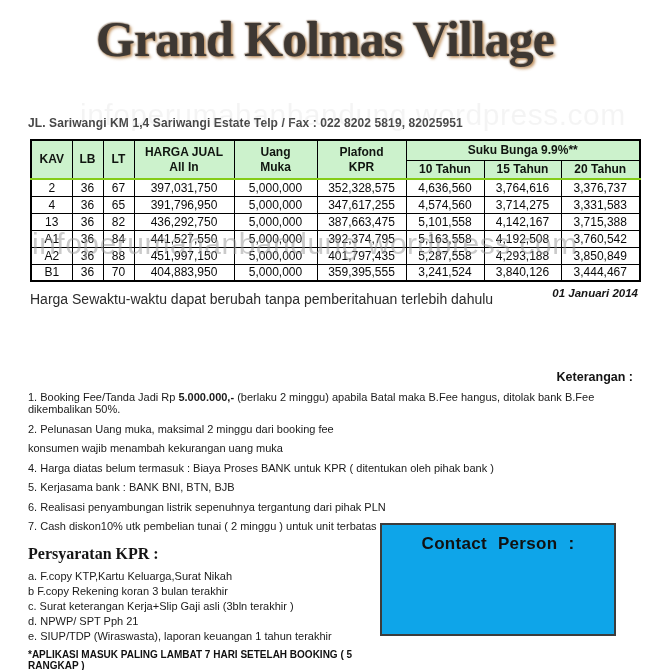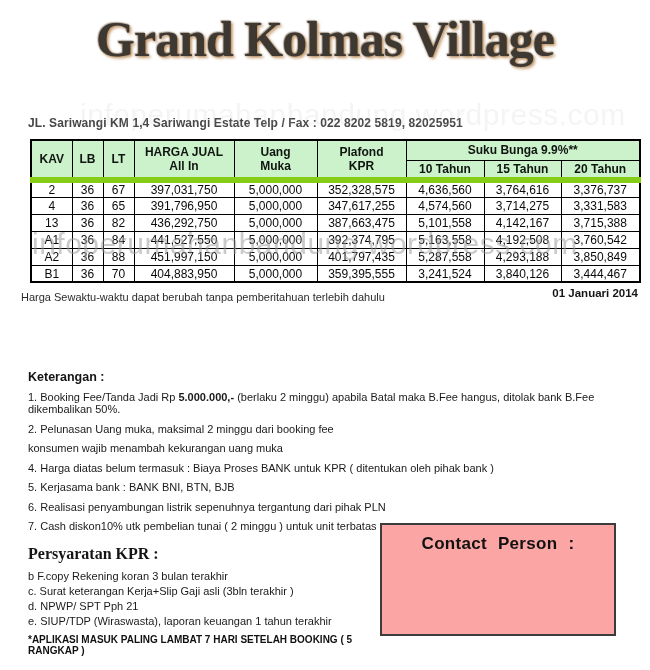--- a/index.html
+++ b/index.html
@@ -25,56 +25,56 @@
     border:2px solid #000;
   }
   .price-table th, .price-table td {
     border:1px solid #000; text-align:center; vertical-align:middle;
     overflow:hidden; white-space:nowrap;
   }
   .price-table thead th {
     background:#ccf2cc; font-weight:bold; font-size:12px; color:#101510;
     line-height:1.2; padding:1px 0;
   }
-  .price-table thead { border-bottom:6px solid #84cc16; }
+  .price-table thead { border-bottom:2px solid #84cc16; }
   .price-table thead tr:first-child th { height:20px; }
   .price-table thead tr:last-child th { height:19px; }
   .price-table tbody td { font-size:12px; height:17px; padding:0 2px; color:#0a0a0a; }
   .wm-main {
     position:absolute; left:32px; top:227px; width:610px;
     font-size:30px; color:#9a9a9a; opacity:.52; letter-spacing:0.5px;
     white-space:nowrap; pointer-events:none; z-index:5;
   }
   .wm-faint {
     position:absolute; left:80px; top:98px; width:560px;
     font-size:30px; color:#b9b9b9; opacity:.14; letter-spacing:0.5px;
     white-space:nowrap; pointer-events:none; z-index:1;
   }
   .price-note {
-    position:absolute; left:21px; top:291px; font-size:11px; color:#2b2b2b;
+    position:absolute; left:30px; top:291px; font-size:14px; color:#2b2b2b;
   }
   .doc-date {
     position:absolute; right:12px; top:287px; font-size:11.5px;
-    font-weight:bold; color:#161616;
+    font-weight:bold; font-style:italic; color:#161616;
   }
   .keterangan { position:absolute; left:28px; top:370px; width:605px; }
-  .keterangan .heading { font-size:12.5px; font-weight:bold; margin-bottom:7px; color:#141414; }
+  .keterangan .heading { font-size:12.5px; font-weight:bold; margin-bottom:7px; color:#141414;text-align:right; }
   .note-line { font-size:11px; color:#1a1a1a; margin-bottom:7.5px; line-height:12px; }
   .persyaratan { position:absolute; left:28px; top:545px; width:360px; }
   .persyaratan .heading {
     font-family:"Liberation Serif", serif; font-size:16px; font-weight:bold;
     margin-bottom:8px; color:#141414;
   }
   .persyaratan .note-line { margin-bottom:4px; line-height:11px; }
   .persyaratan .footnote {
     font-size:10px; font-weight:bold; margin-top:7px; color:#101010;
   }
   .contact-box {
     position:absolute; left:380px; top:523px; width:236px; height:113px;
-    border:2px solid #3c3c3c; background:#fca5a5; z-index:6;
+    border:2px solid #3c3c3c; background:#0ea5e9; z-index:6;
   }
   .contact-box .label {
     margin-top:9px; text-align:center; font-size:17px; font-weight:bold;
     color:#111; word-spacing:6px; letter-spacing:0.3px;
   }
 </style>
 </head>
 <body>
 
 <div class="page">
@@ -206,20 +206,21 @@
         <div class="note-line">4. Harga diatas belum termasuk : Biaya Proses BANK untuk KPR ( ditentukan oleh pihak bank )</div>
         <div class="note-line">5. Kerjasama bank : BANK BNI, BTN, BJB</div>
         <div class="note-line">6. Realisasi penyambungan listrik sepenuhnya tergantung dari pihak PLN</div>
         <div class="note-line">7. Cash diskon10% utk pembelian tunai ( 2 minggu ) untuk unit terbatas</div>
       </div>
   </div>
 
   <div class="persyaratan">
     <div class="heading">Persyaratan KPR :</div>
     <div>
+        <div class="note-line">a. F.copy KTP,Kartu Keluarga,Surat Nikah</div>
         <div class="note-line">b F.copy Rekening koran 3 bulan terakhir</div>
         <div class="note-line">c. Surat keterangan Kerja+Slip Gaji asli (3bln terakhir )</div>
         <div class="note-line">d. NPWP/ SPT Pph 21</div>
         <div class="note-line">e. SIUP/TDP (Wiraswasta), laporan keuangan 1 tahun terakhir</div>
       </div>
     <div class="footnote">*APLIKASI MASUK PALING LAMBAT 7 HARI SETELAH BOOKING ( 5 RANGKAP )</div>
   </div>
 
   <div class="contact-box">
     <div class="label">Contact Person :</div>

